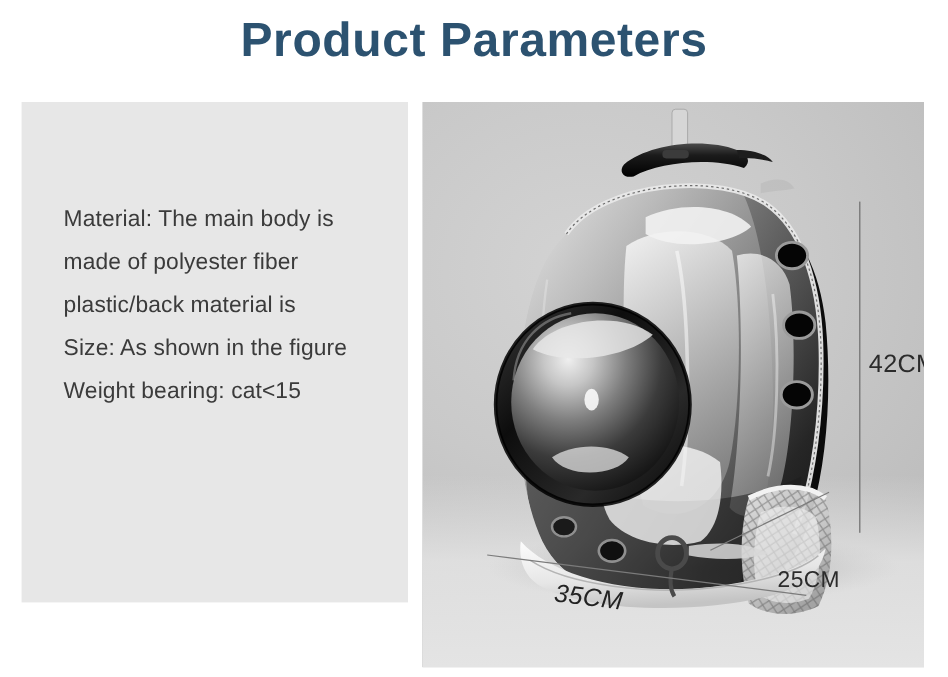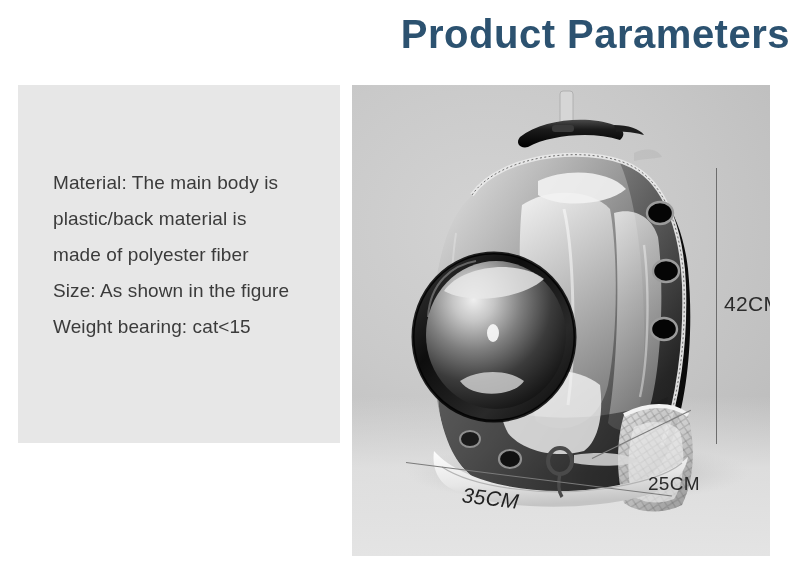--- a/index.html
+++ b/index.html
@@ -14,36 +14,36 @@
     font-family: "Liberation Sans", "DejaVu Sans", sans-serif;
     position: relative;
   }
 
   
   .page-title {
     position: absolute;
     left: 0;
     top: 8px;
     width: 790px;
-    text-align: right;
+    text-align: center;
     font-size: 40px;
     font-weight: bold;
     letter-spacing: 0.5px;
     color: #2c5270;
     line-height: 52px;
     white-space: nowrap;
   }
 
   
   .spec-panel {
     position: absolute;
     left: 18px;
     top: 85px;
     width: 322px;
-    height: 358px;
+    height: 417px;
     background: #e7e7e7;
     box-sizing: border-box;
   }
   .spec-list {
     position: absolute;
     left: 35px;
     top: 80px;
     width: 272px;
     margin: 0;
     padding: 0;
@@ -147,22 +147,22 @@
   }
 </style>
 </head>
 <body>
 
 <div class="page-title">Product Parameters</div>
 
 <div class="spec-panel">
   <ul class="spec-list">
     <li class="spec-line">Material: The main body is</li>
+    <li class="spec-line">made of polyester fiber</li>
     <li class="spec-line">plastic/back material is</li>
-    <li class="spec-line">made of polyester fiber</li>
     <li class="spec-line">Size: As shown in the figure</li>
     <li class="spec-line">Weight bearing: cat&lt;15</li>
   </ul>
 </div>
 
 <div class="product-panel">
   <div class="panel-floor"></div>
 
   <div class="bag-stage">
     <svg class="bag-svg" width="418" height="471" viewBox="0 0 418 471">

